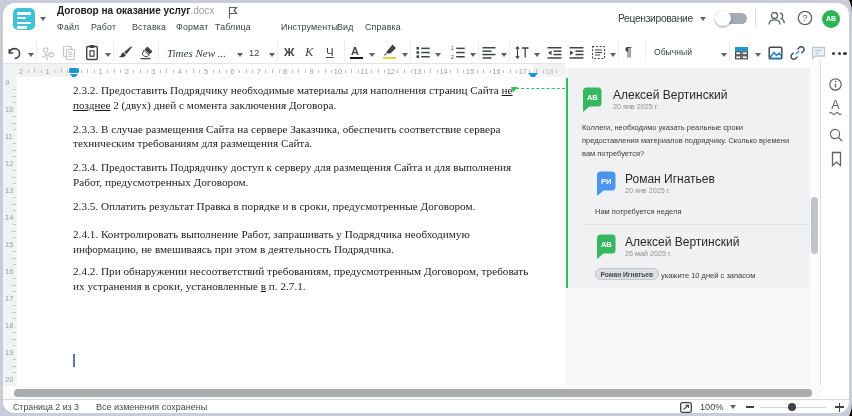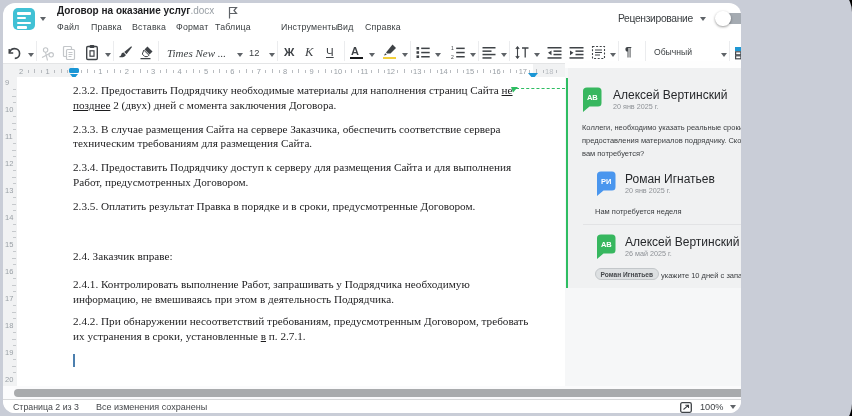--- a/index.html
+++ b/index.html
@@ -1,20 +1,20 @@
 <!DOCTYPE html>
 <html><head>
 <meta charset="utf-8">
 <style>
   html,body{margin:0;padding:0;background:#000;}
   #stage{position:relative;width:852px;height:416px;overflow:hidden;
     font-family:"Liberation Sans",sans-serif;}
   .halo{position:absolute;left:-14px;top:-14px;width:866px;height:444px;
     background:#c9cdd7;border-radius:26px;}
-  #win{position:absolute;left:3px;top:3px;width:738px;height:410px;
+  #win{position:absolute;left:3px;top:3px;width:846px;height:410px;
     background:#fff;border-radius:12px;overflow:hidden;}
   .abs{position:absolute;}
   svg{display:block;}
   .sep{position:absolute;width:1px;height:20px;top:38px;background:#ebecee;}
   .car{position:absolute;width:0;height:0;border-left:3px solid transparent;border-right:3px solid transparent;border-top:4px solid #5f6368;}
   .tick{position:absolute;width:1px;height:3px;top:6px;background:#b9bcc0;}
   .rnum{position:absolute;top:3px;font-size:7.5px;color:#9aa0a6;transform:translateX(-50%);}
   .vnum{position:absolute;left:2px;font-size:7.5px;color:#9aa0a6;}
   .vtick{position:absolute;left:9px;width:4px;height:1px;background:#c6c9cc;}
   .cname{font-size:12px;font-weight:normal;color:#26282b;white-space:nowrap;}
@@ -35,21 +35,21 @@
     </div>
     <div class="car" style="left:37px;top:14px;"></div>
 
     <div class="abs" style="left:54px;top:1.5px;font-size:10px;font-weight:bold;color:#202124;white-space:nowrap;letter-spacing:0;">Договор на оказание услуг<span style="color:#9aa0a6;font-weight:normal;">.docx</span></div>
     <svg class="abs" style="left:224px;top:3px" width="12" height="13" viewBox="0 0 12 13" fill="none" stroke="#5f6368" stroke-width="1.2">
       <path d="M2.5 12.5 V1.5 H9.5 L7 4.5 L9.5 7.5 H2.5"></path>
     </svg>
 
     <div class="abs" style="left:0;top:19px;width:500px;height:12px;font-size:8.8px;letter-spacing:0.2px;color:#3c4043;">
       <span class="abs" style="left:54px;">Файл</span>
-      <span class="abs" style="left:88px;">Правка</span>
+      <span class="abs" style="left:88px;">Работ</span>
       <span class="abs" style="left:129px;">Вставка</span>
       <span class="abs" style="left:173px;">Формат</span>
       <span class="abs" style="left:212px;">Таблица</span>
       <span class="abs" style="left:258px;margin-left:20px;">Инструменты</span>
       <span class="abs" style="left:334px;">Вид</span>
       <span class="abs" style="left:362px;">Справка</span>
     </div>
 
     <div class="abs" style="left:615px;top:9.5px;font-size:10.3px;letter-spacing:-0.33px;color:#3c4043;">Рецензирование</div>
     <div class="car" style="left:697px;top:14px;"></div>
@@ -364,21 +364,20 @@
     <div class="abs" style="left:66px;top:64.5px;width:10px;height:5px;background:#1b96d5;border-radius:1.5px;"></div>
     <div class="abs" style="left:66.5px;top:70.5px;width:0;height:0;border-left:4.5px solid transparent;border-right:4.5px solid transparent;border-top:5px solid #1b96d5;"></div>
     <div class="abs" style="left:525px;top:70px;width:0;height:0;border-left:5px solid transparent;border-right:5px solid transparent;border-top:6px solid #1b96d5;"></div>
 
     <div id="page" class="abs" style="left:14px;top:74px;width:548px;height:309px;background:#fff;overflow:hidden;">
       <div class="abs" style="left:56px;top:6px;width:468px;font-family:'Liberation Serif',serif;font-size:11.2px;line-height:14.7px;color:#1d1d1f;">
         <p style="margin:0;">2.3.2. Предоставить Подрядчику необходимые материалы для наполнения страниц Сайта <span style="text-decoration:underline;">не</span><br><span style="text-decoration:underline;">позднее</span> 2 (двух) дней с момента заключения Договора.</p>
         <p style="margin:9.3px 0 0 0;">2.3.3. В случае размещения Сайта на сервере Заказчика, обеспечить соответствие сервера<br>техническим требованиям для размещения Сайта.</p>
         <p style="margin:9.3px 0 0 0;">2.3.4. Предоставить Подрядчику доступ к серверу для размещения Сайта и для выполнения<br>Работ, предусмотренных Договором.</p>
         <p style="margin:9.4px 0 0 0;">2.3.5. Оплатить результат Правка в порядке и в сроки, предусмотренные Договором.</p>
-        <p style="margin:35.4px 0 0 0;">2.4. Заказчик вправе:</p>
         <p style="margin:13.3px 0 0 0;">2.4.1. Контролировать выполнение Работ, запрашивать у Подрядчика необходимую<br>информацию, не вмешиваясь при этом в деятельность Подрядчика.</p>
         <p style="margin:7.6px 0 0 0;">2.4.2. При обнаружении несоответствий требованиям, предусмотренным Договором, требовать<br>их устранения в сроки, установленные <span style="text-decoration:underline;">в</span> п. 2.7.1.</p>
       </div>
       <div class="abs" style="left:56px;top:277px;width:2px;height:13px;background:#4c7fae;"></div>
     </div>
 
     <svg class="abs" style="left:508px;top:84px" width="8" height="6">
         <path d="M0 0 L7 0 L2 5.5 Z" fill="#2ebd62"></path>
       </svg>
     <div class="abs" style="left:513px;top:84.5px;width:49px;height:0;border-top:1.6px dashed #2ebd62;"></div>

